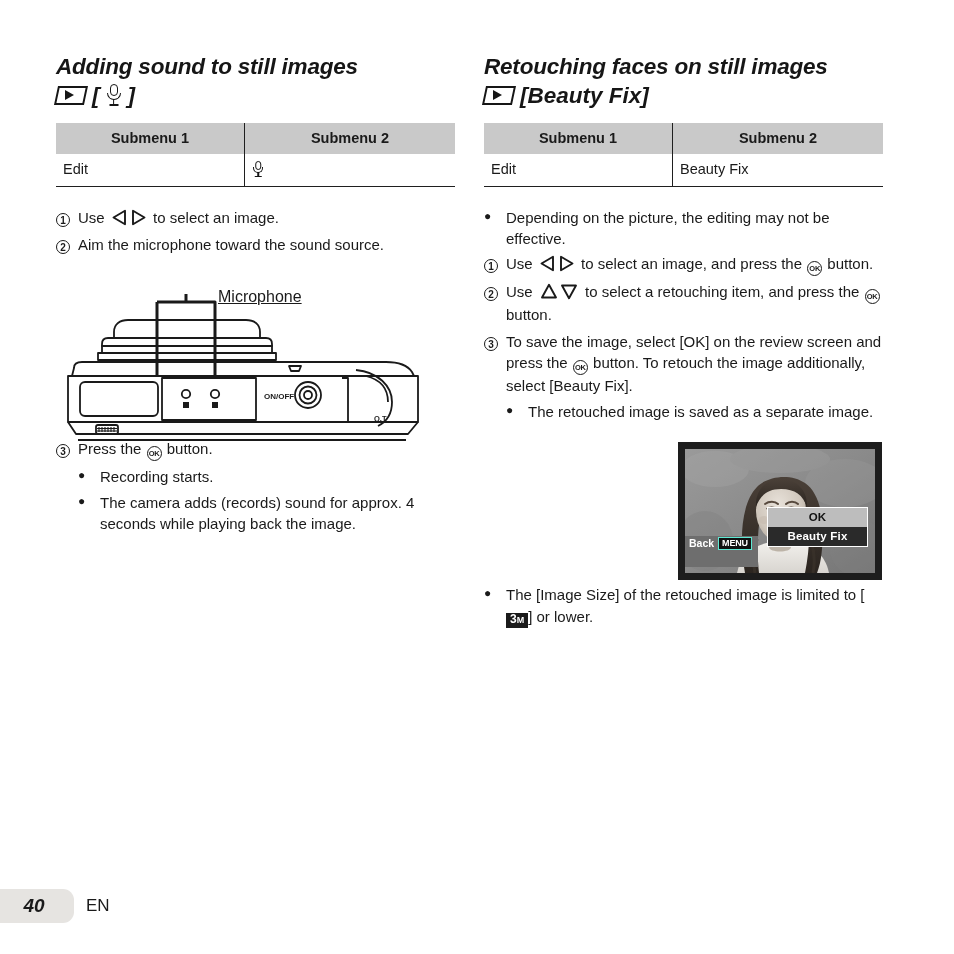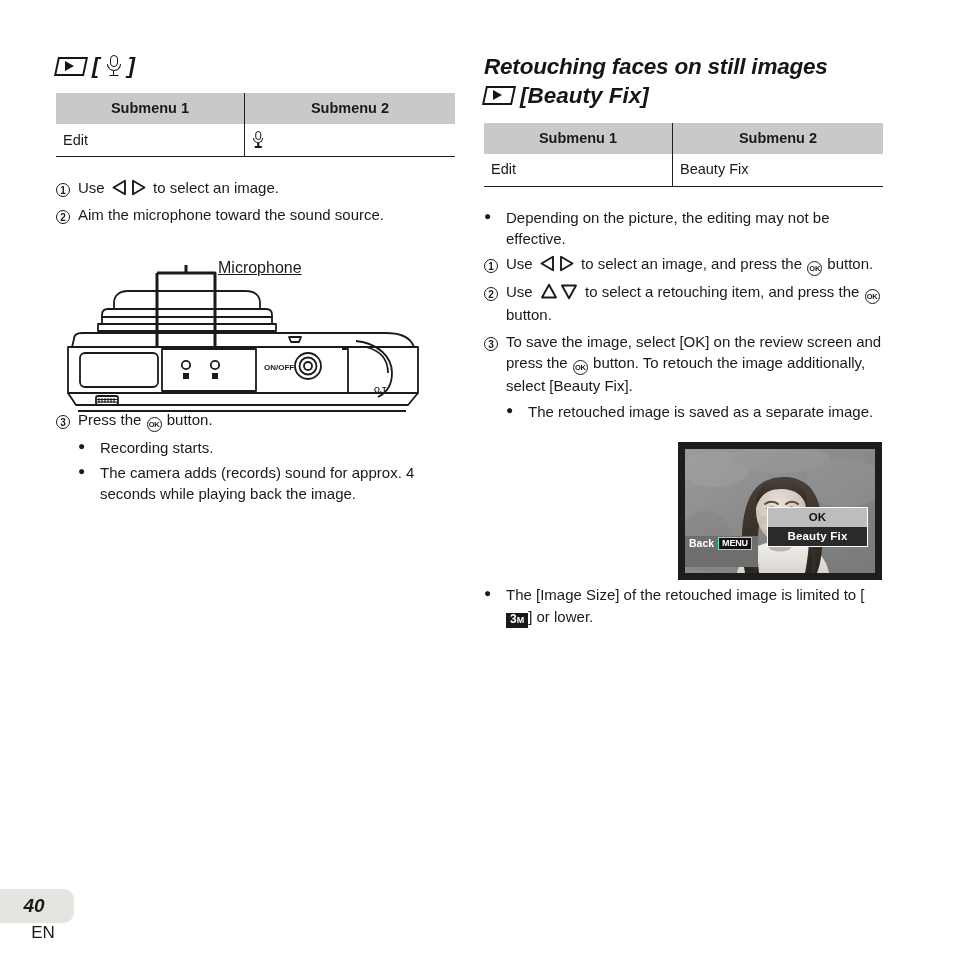--- a/index.html
+++ b/index.html
@@ -295,21 +295,20 @@
     letter-spacing: -0.2px;
   }
 
   
   .footer {
     position: absolute;
     left: 0;
     top: 889px;
     display: flex;
     align-items: center;
-    flex-direction: column;
   }
   .footer .page-tab {
     background: #e6e4e1;
     border-radius: 0 11px 11px 0;
     width: 74px;
     height: 34px;
     display: flex;
     align-items: center;
     justify-content: center;
     padding-right: 6px;
@@ -327,20 +326,23 @@
     color: #1a1a1a;
   }
 </style>
 </head>
 <body>
 
 <div class="page">
 
   <div class="col col-left">
 
+    <h1 class="section-title">
+      <span>Adding sound to still images</span>
+    </h1>
     <div class="title-line2">
       <span class="ico-playback">
         <span class="pbox"></span>
           <span class="ptri"></span>
       </span>
       <span class="brk">[</span>
       <span class="ico-mic" style="width:16px;height:23px;">
         <span class="cap" style="top:0;width:8px;height:12px;border-radius:4px;"></span>
         <span class="arc" style="top:9px;width:14px;height:7px;border-radius:0 0 8px 8px;"></span>
         <span class="stem" style="top:15px;width:1.8px;height:5px;"></span>

